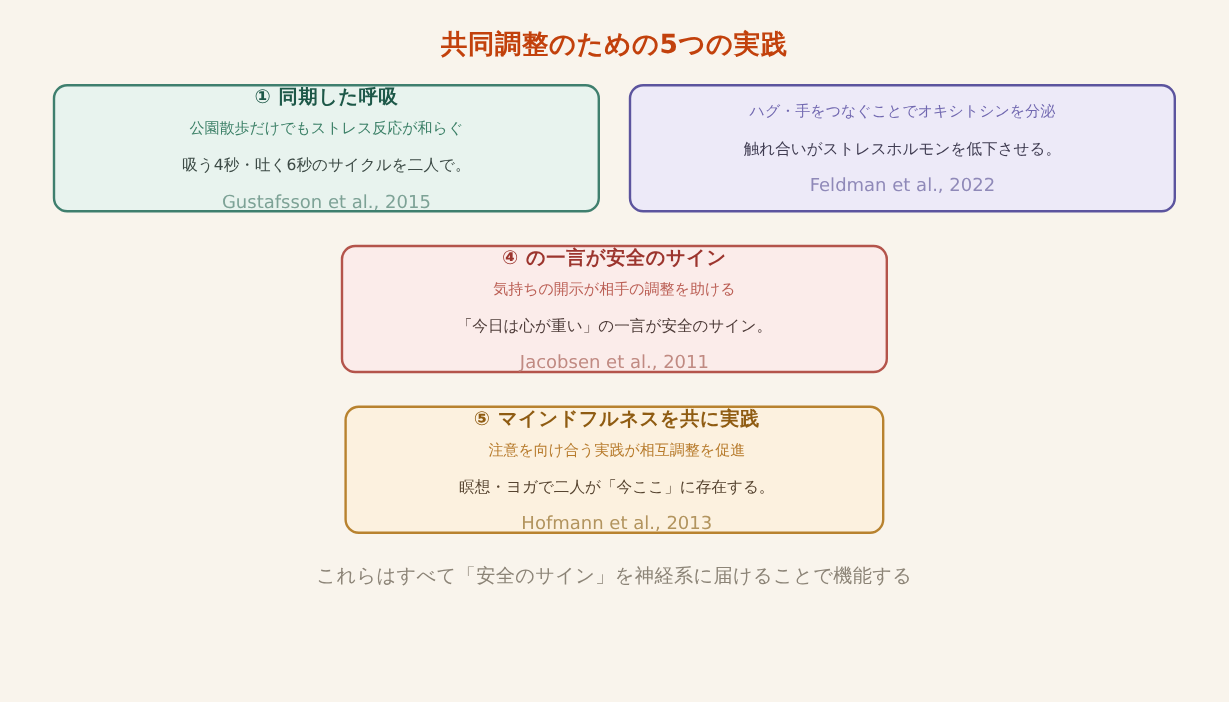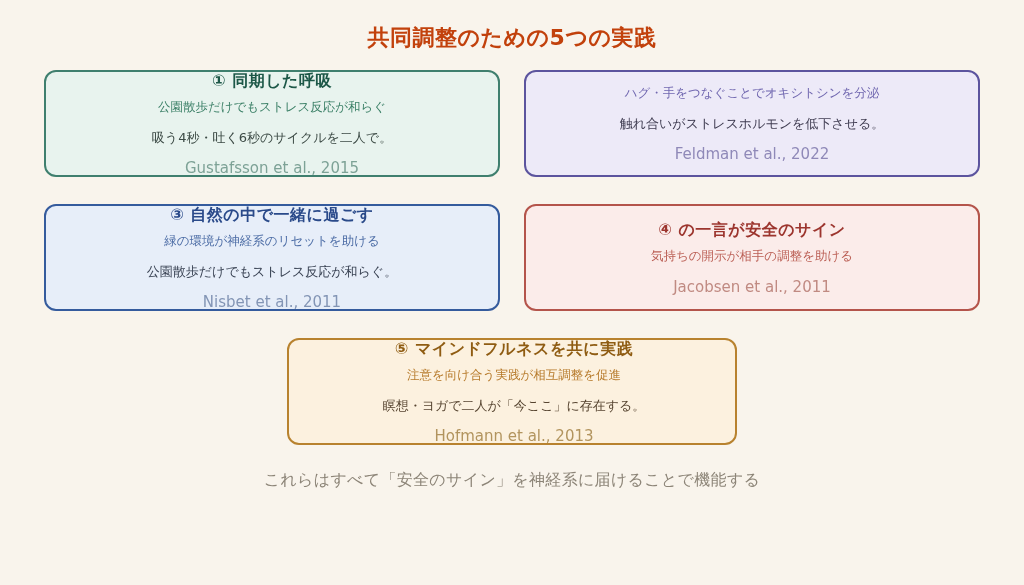--- a/index.html
+++ b/index.html
@@ -89,29 +89,24 @@
       <p class="card-body">吸う4秒・吐く6秒のサイクルを二人で。</p>
       <p class="card-citation">Gustafsson et al., 2015</p>
     </section>
     <section class="card" style="--border: #5c549e; --background: #edeaf8; --title: #413a85; --subtitle: #7168b0; --body: #403d52; --citation: #8f89b8;">
       <p class="card-subtitle">ハグ・手をつなぐことでオキシトシンを分泌</p>
       <p class="card-body">触れ合いがストレスホルモンを低下させる。</p>
       <p class="card-citation">Feldman et al., 2022</p>
     </section>
   </div>
   <div class="row">
-    <section class="card" style="--border: #355b9d; --background: #e7eef9; --title: #2a4a8a; --subtitle: #4d6da6; --body: #3a4354; --citation: #8395b5;">
-      <h2 class="card-title">③ 自然の中で一緒に過ごす</h2>
-      <p class="card-subtitle">緑の環境が神経系のリセットを助ける</p>
-      <p class="card-body">公園散歩だけでもストレス反応が和らぐ。</p>
-      <p class="card-citation">Nisbet et al., 2011</p>
-    </section>
     <section class="card" style="--border: #b4544b; --background: #fbecea; --title: #9c352e; --subtitle: #bb5f55; --body: #4e3c39; --citation: #c08a82;">
       <h2 class="card-title">④ の一言が安全のサイン</h2>
       <p class="card-subtitle">気持ちの開示が相手の調整を助ける</p>
+      <p class="card-body">「今日は心が重い」の一言が安全のサイン。</p>
       <p class="card-citation">Jacobsen et al., 2011</p>
     </section>
   </div>
   <div class="row">
     <section class="card narrow" style="--border: #b8822f; --background: #fcf1df; --title: #8f5c12; --subtitle: #b77b2c; --body: #564430; --citation: #b2945e;">
       <h2 class="card-title">⑤ マインドフルネスを共に実践</h2>
       <p class="card-subtitle">注意を向け合う実践が相互調整を促進</p>
       <p class="card-body">瞑想・ヨガで二人が「今ここ」に存在する。</p>
       <p class="card-citation">Hofmann et al., 2013</p>
     </section>

